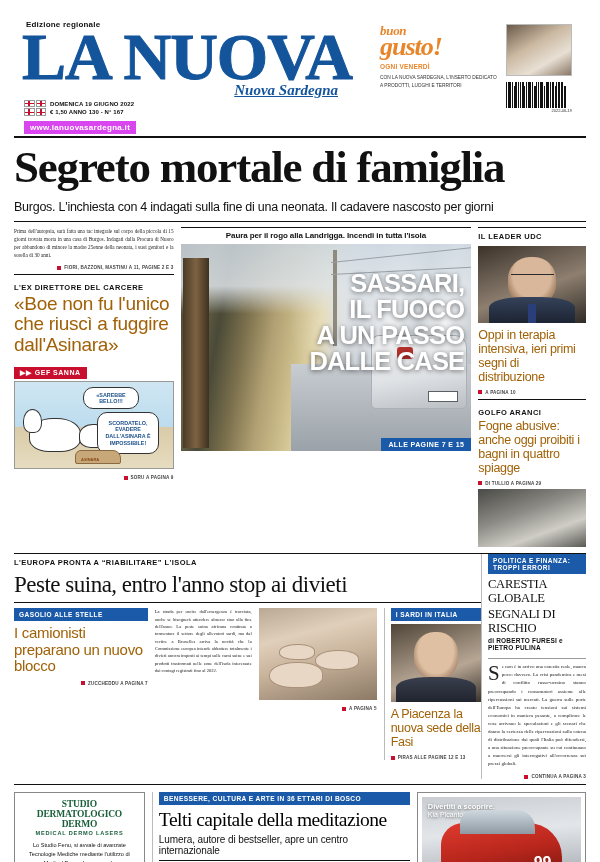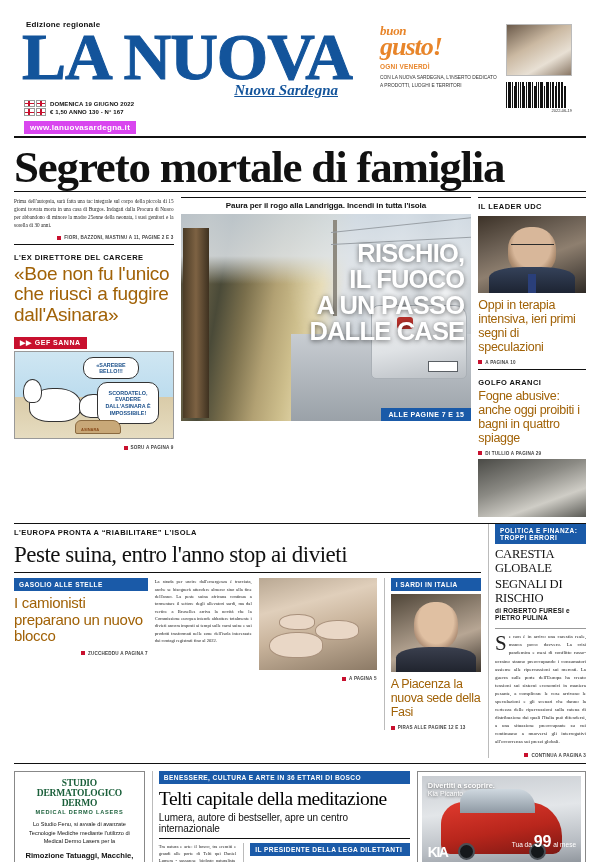--- a/index.html
+++ b/index.html
@@ -166,21 +166,21 @@
     background: linear-gradient(180deg,#35425a,#1d2433); border-radius:40% 40% 0 0; }
   .r-tie { position:absolute; left:46%; bottom:0; width:8%; height:24%; background:#2a3f7a; }
 
   .r-photo2 { height:58px; margin-top:3px; position:relative; overflow:hidden;
     background: linear-gradient(160deg,#4a4a46 0%,#8b8a84 40%,#cfcdc6 70%,#5a5a55 100%); }
 
   
   .band { margin-top:6px; }
   .band-hl { font-family:"Liberation Serif", serif; font-size:23px; line-height:1.06;
     letter-spacing:-.5px; color:#111; padding:4px 0 5px; }
-  .b2grid { display:flex; gap:7px; }
+  .b2grid { display:flex; }
   .b2-l { width:163px; }
   .b2-r { width:110px; }
 
   .body-sm { font-family:"Liberation Serif", serif; font-size:4.6px; line-height:1.6;
     text-align:justify; color:#222; }
   .pig-photo { width:118px; height:92px; background:
     linear-gradient(165deg,#b9a893 0%,#e0cfbb 30%,#c9b49c 55%,#8c7a66 100%);
     position:relative; overflow:hidden; }
   .pig { position:absolute; background:#e9d7c6; border:1px solid #a9917c; border-radius:50% 44% 40% 44%; }
   .pg1 { width:54px; height:26px; left:10px; bottom:12px; }
@@ -314,20 +314,21 @@
             <i></i>
         </div>
         <div class="bc-num">2022-06-19</div>
       </div>
     </div>
   </div>
 
   <div class="rule-thick"></div>
 
   <div class="main-hl">Segreto mortale di famiglia</div>
+  <div class="main-sub">Burgos. L'inchiesta con 4 indagati sulla fine di una neonata. Il cadavere nascosto per giorni</div>
   <div class="rule-thin"></div>
 
   <div class="grid">
 
     <div class="col-l">
       <div class="brief">Prima dell'autopsia, sarà fatta una tac integrale sul corpo della piccola di 15 giorni trovata morta in una casa di Burgos. Indagati dalla Procura di Nuoro per abbandono di minore la madre 25enne della neonata, i suoi genitori e la sorella di 30 anni.</div>
       <div class="refline">
         <span class="sq"></span>
         <span class="ref-t">FIORI, BAZZONI, MASTINU A 11, PAGINE 2 E 3</span>
       </div>
@@ -361,39 +362,39 @@
       <div class="photo-main">
         <div class="ph-sky"></div>
         <div class="ph-tree"></div>
         <div class="ph-pole"></div>
         <div class="ph-wire"></div>
         <div class="ph-wire2"></div>
         <div class="ph-road"></div>
         <div class="ph-car"></div>
         <div class="ph-red"></div>
         <div class="overlay-hl">
-          <div>RISCHIO,</div>
+          <div>SASSARI,</div>
           <div>IL FUOCO</div>
           <div>A UN PASSO</div>
           <div>DALLE CASE</div>
         </div>
         <div class="alle-pagine">ALLE PAGINE 7 E 15</div>
       </div>
     </div>
 
     <div class="col-r">
       <div class="rule-thin"></div>
       <div class="kicker">IL LEADER UDC</div>
       <div class="r-photo">
         <div class="r-face"></div>
         <div class="r-glass"></div>
         <div class="r-suit"></div>
         <div class="r-tie"></div>
       </div>
-      <div class="hl-serif hl-s" style="margin-top:5px">Oppi in terapia intensiva, ieri primi segni di speculazioni</div>
+      <div class="hl-serif hl-s" style="margin-top:5px">Oppi in terapia intensiva, ieri primi segni di distribuzione</div>
       <div class="refline" style="justify-content:flex-start">
         <span class="sq"></span>
         <span class="ref-t">A PAGINA 10</span>
       </div>
       <div class="hr-b"></div>
       <div class="kicker">GOLFO ARANCI</div>
       <div class="hl-serif hl-s">Fogne abusive: anche oggi proibiti i bagni in quattro spiagge</div>
       <div class="refline" style="justify-content:flex-start">
         <span class="sq"></span>
         <span class="ref-t">DI TULLIO A PAGINA 29</span>

